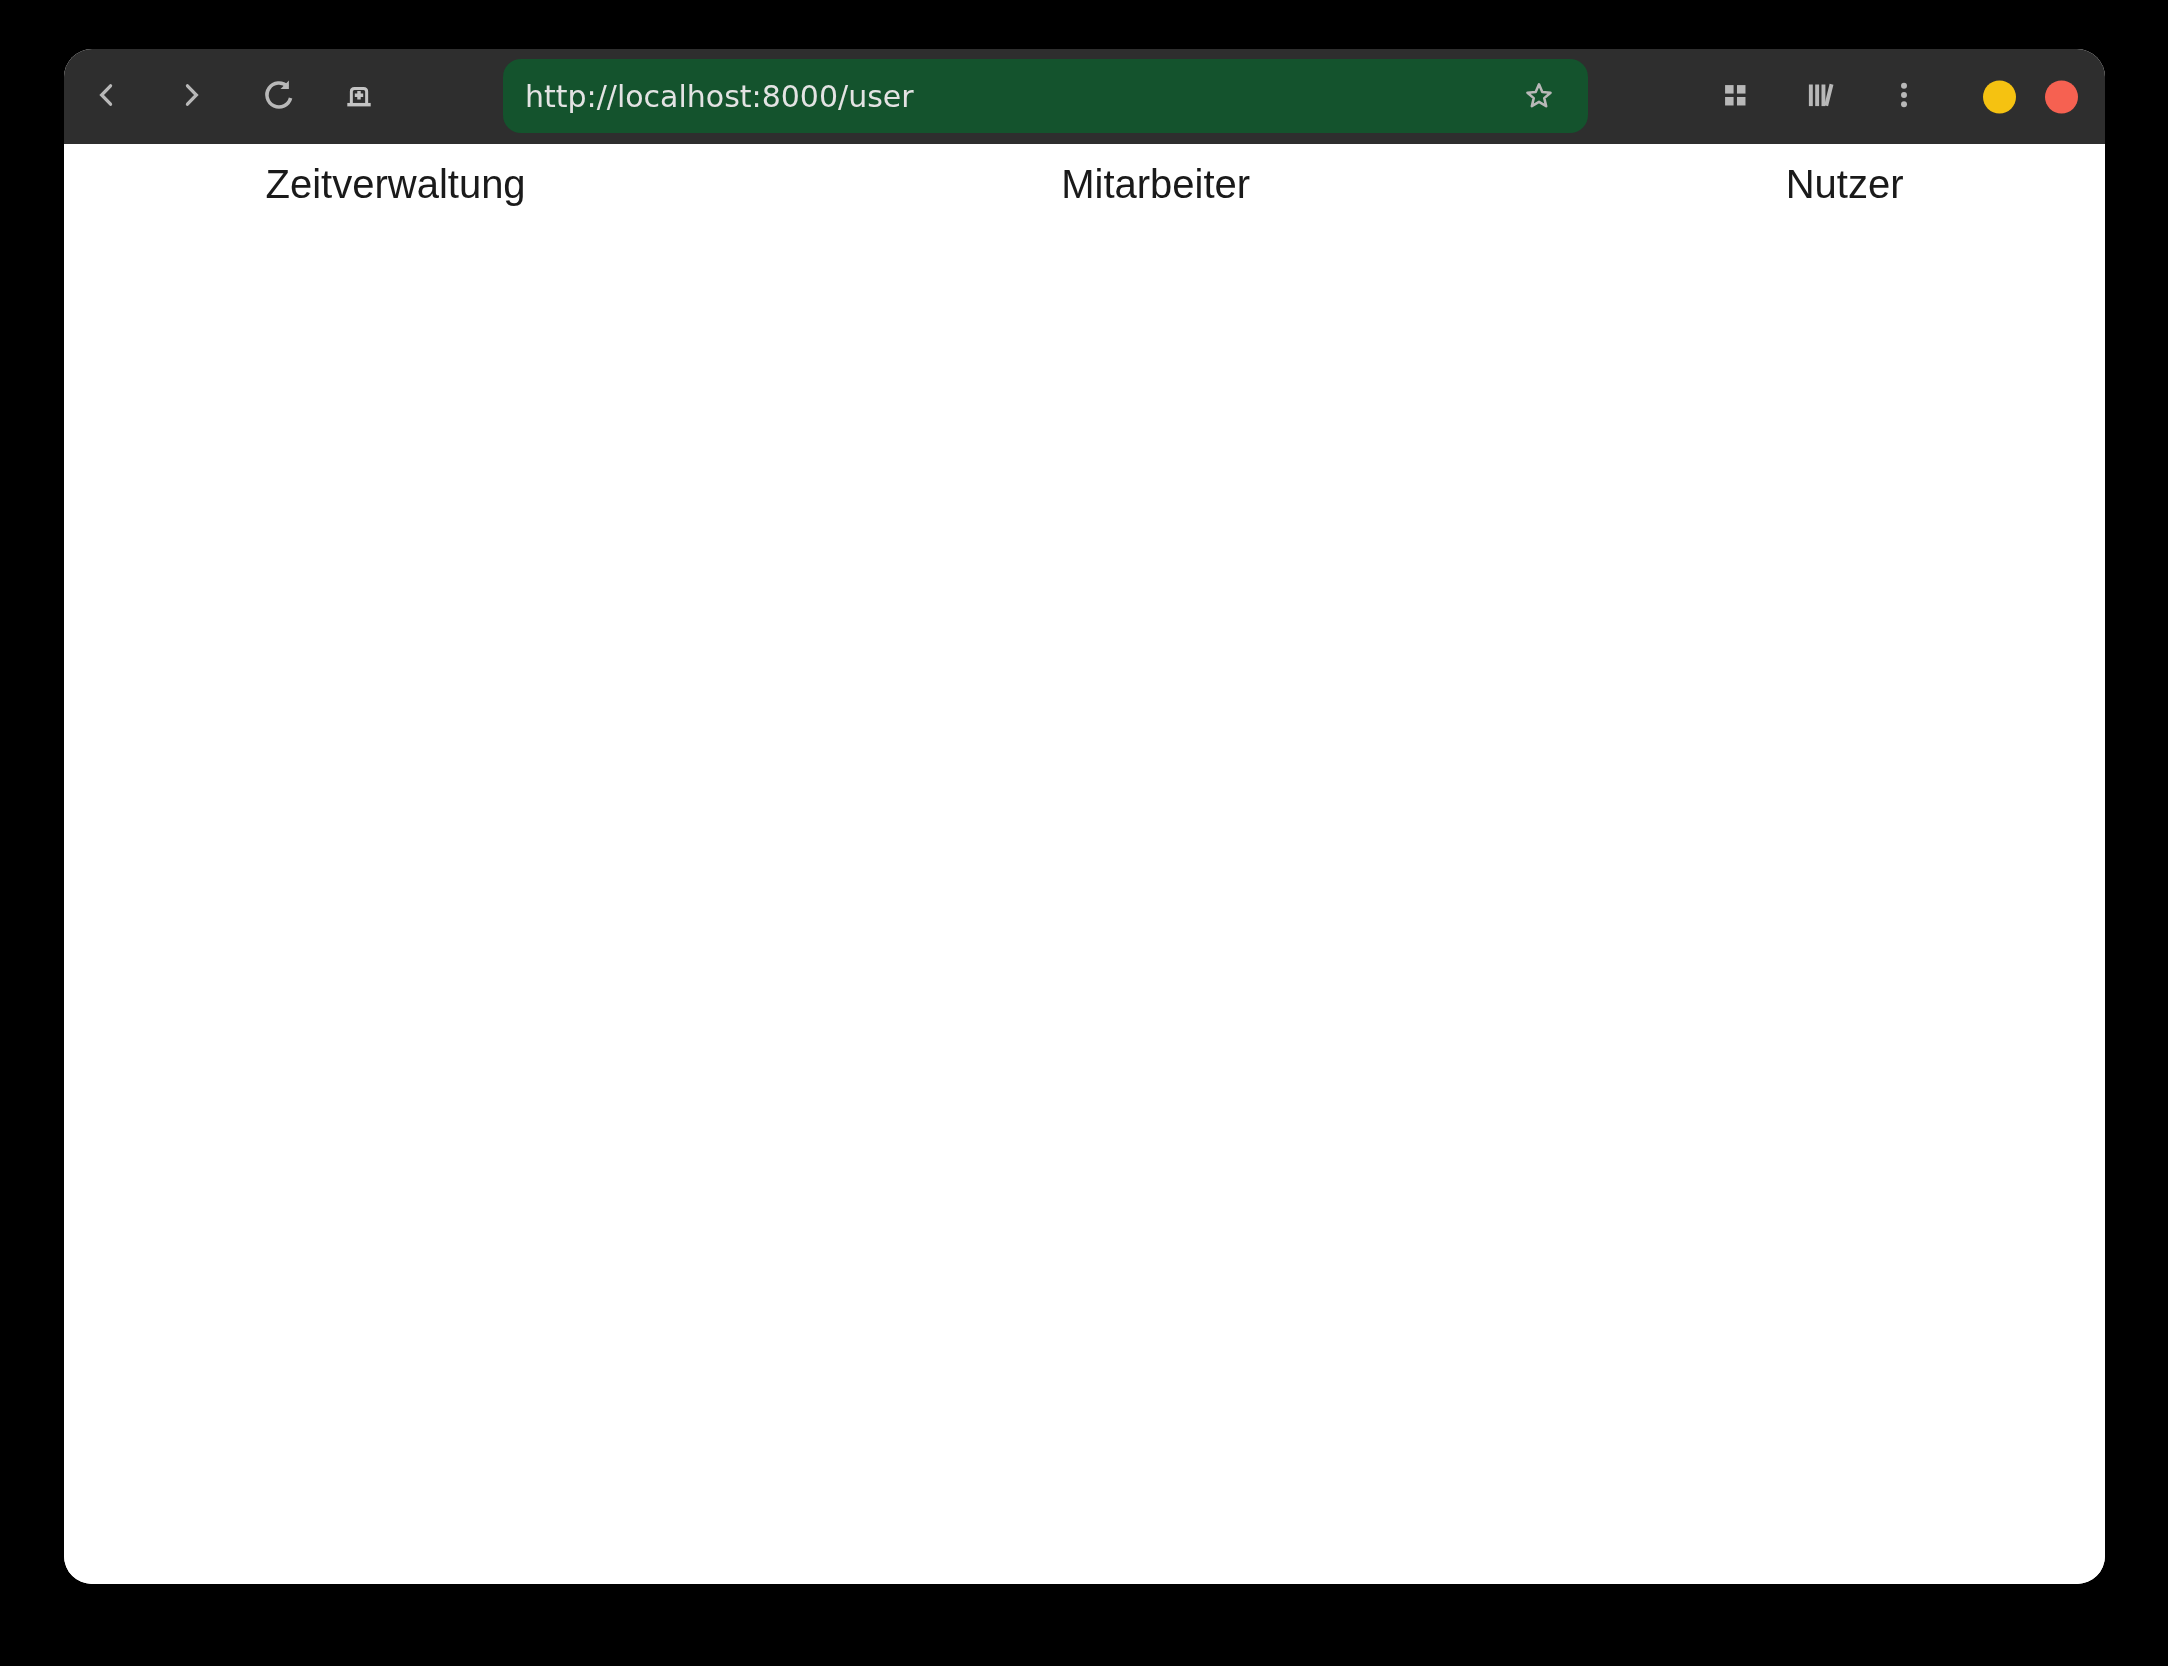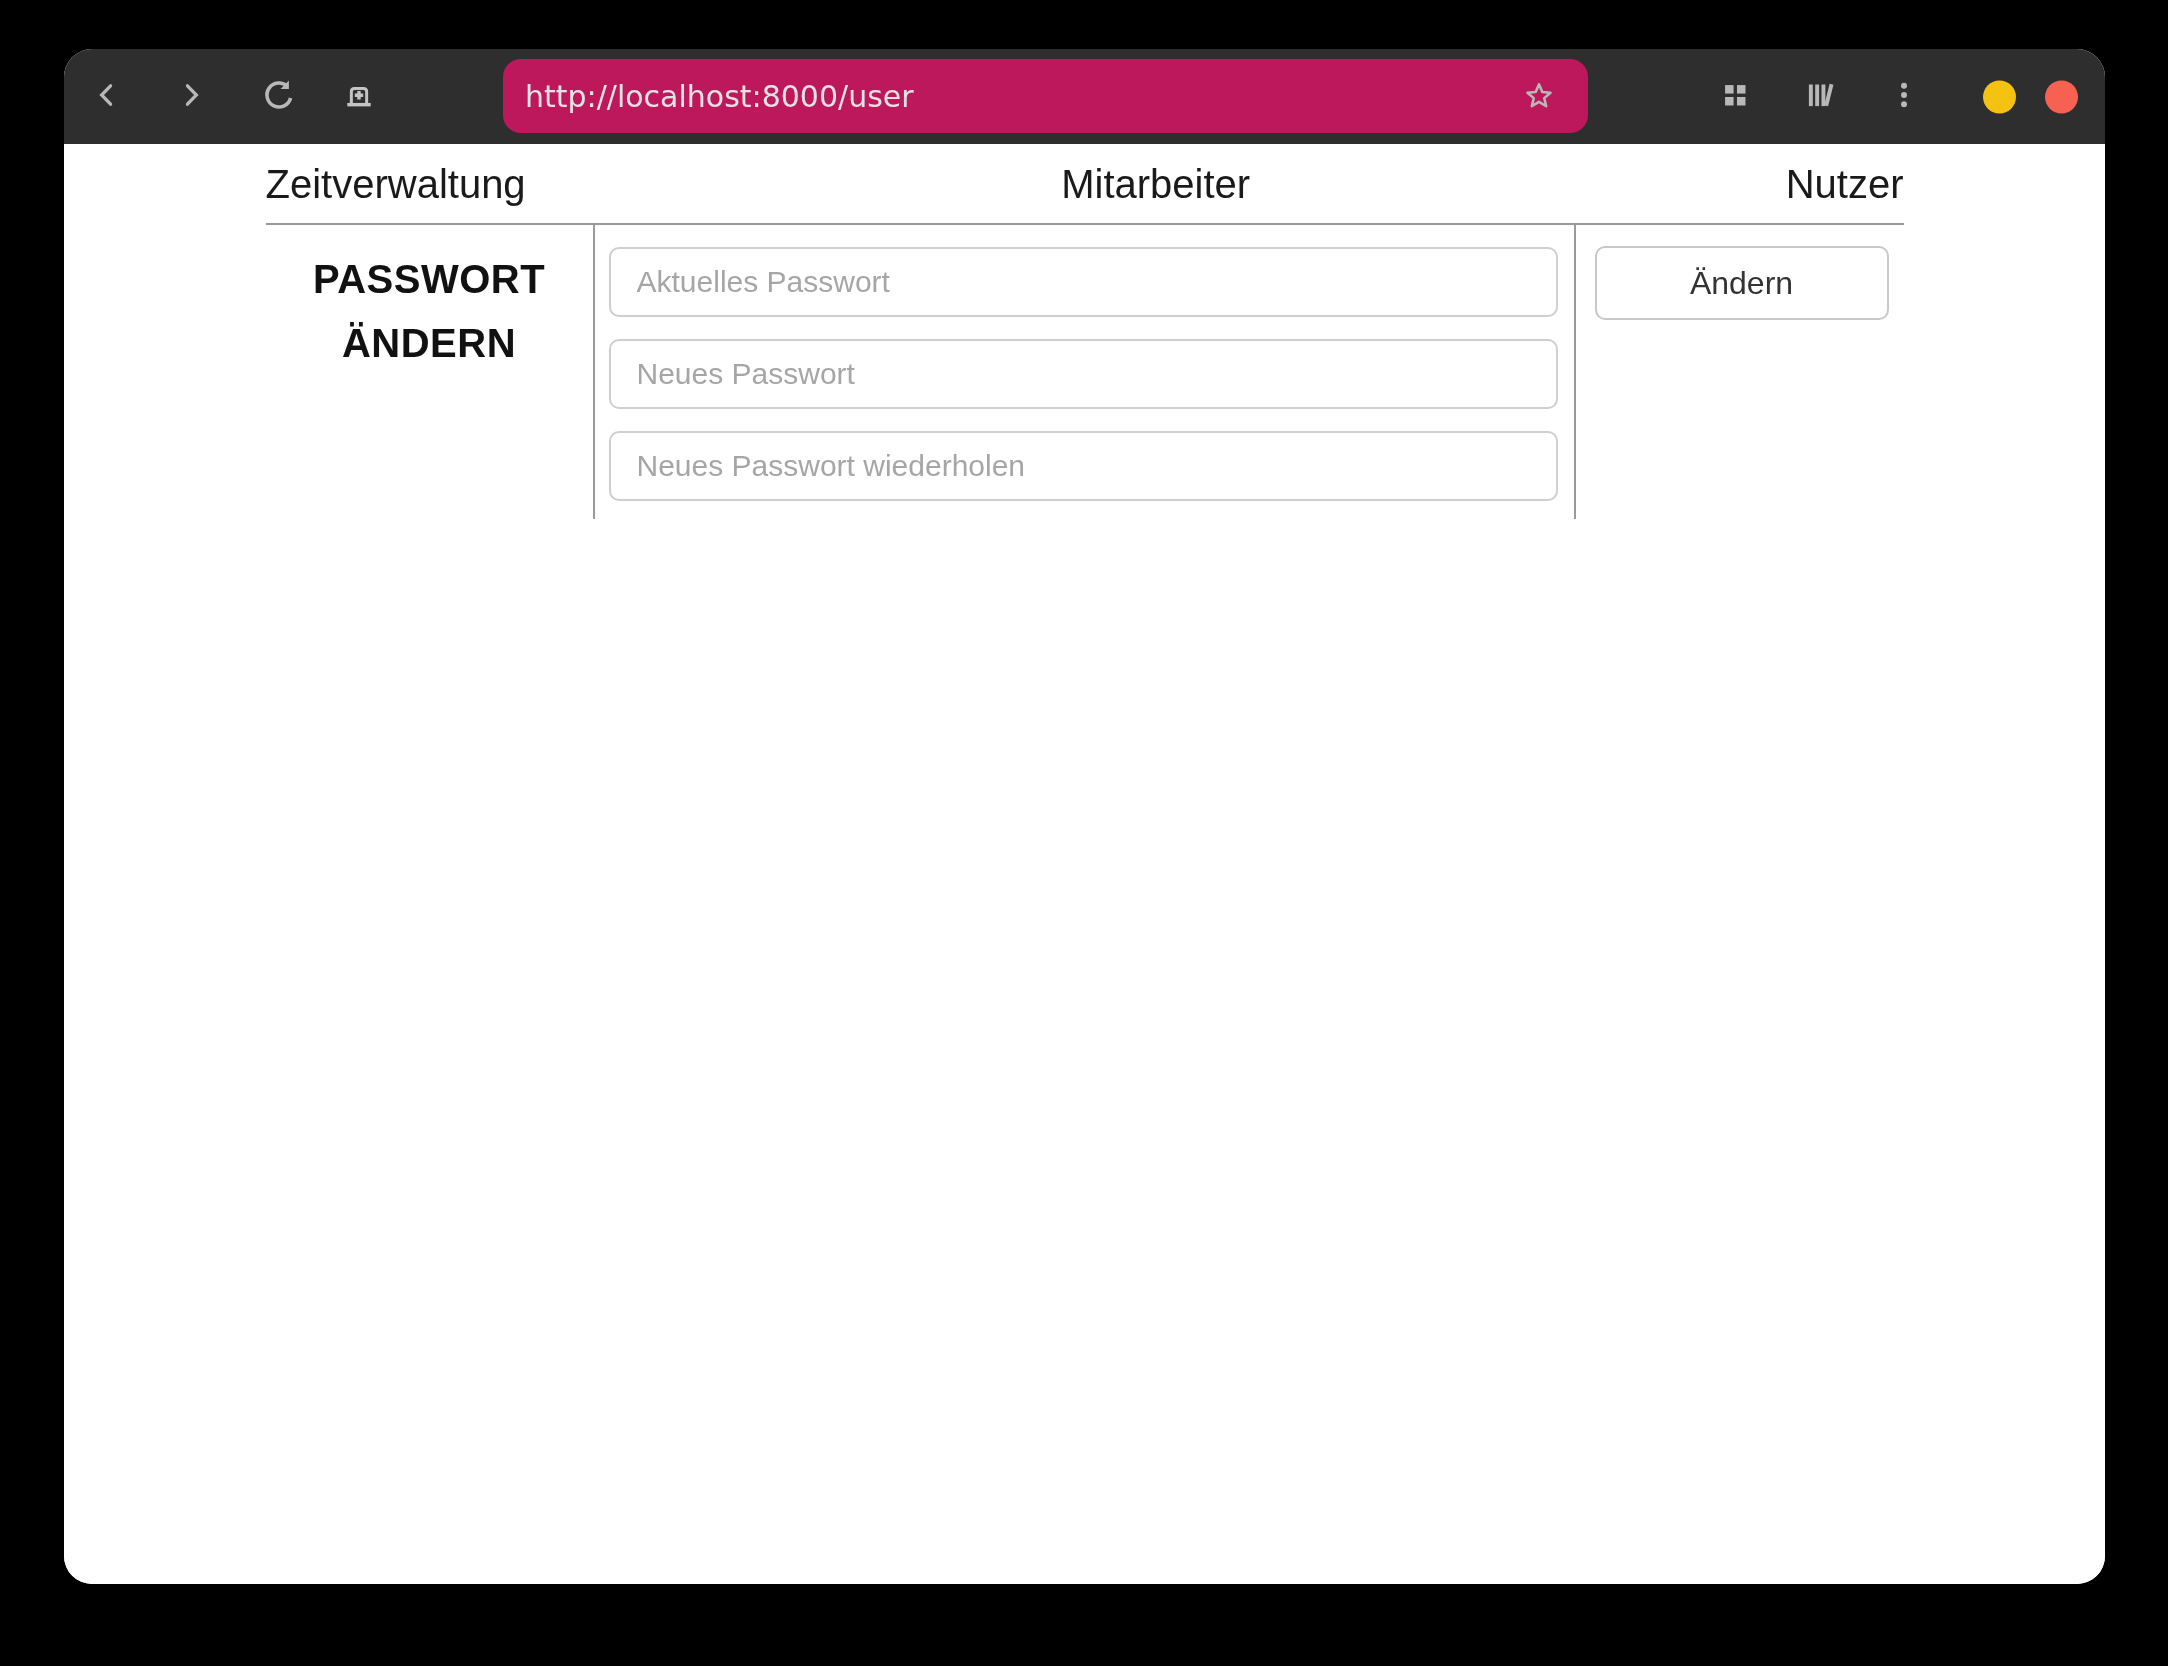--- a/index.html
+++ b/index.html
@@ -32,21 +32,21 @@
   .tb-forward { left:108px; }
   .tb-reload  { left:196px; }
   .tb-newtab  { left:276px; }
   .tb-grid    { left:1652px; }
   .tb-library { left:1737px; }
   .tb-kebab   { left:1821px; }
 
   .urlbar {
     position:absolute; left:439px; top:10px;
     width:1085px; height:74px;
-    background:#be185d; border-radius:18px;
+    background:#14532d; border-radius:18px;
     display:flex; align-items:center;
     padding:0 22px; box-sizing:border-box;
     cursor:text;
   }
   .url-text {
     color:#e3e3e3; font-size:30px;
     font-family:"DejaVu Sans", sans-serif;
     white-space:nowrap;
   }
   .tb-star {
@@ -201,37 +201,17 @@
 
   <div class="page">
     <div class="container">
 
       <div class="topnav">
         <a>Zeitverwaltung</a>
         <a>Mitarbeiter</a>
         <a>Nutzer</a>
       </div>
 
-      <div class="form-row">
-
-        <div class="col-heading">
-          <div class="heading">
-            <div>PASSWORT</div>
-            <div>ÄNDERN</div>
-          </div>
-        </div>
-
-        <div class="col-fields">
-          <input class="pw-input" type="password" placeholder="Aktuelles Passwort" style="">
-          <input class="pw-input" type="password" placeholder="Neues Passwort" style="">
-          <input class="pw-input" type="password" placeholder="Neues Passwort wiederholen" style="">
-        </div>
-
-        <div class="col-submit">
-          <button class="submit-btn">Ändern</button>
-        </div>
-
-      </div>
 
     </div>
   </div>
 
 </div>
 
 </body></html>

